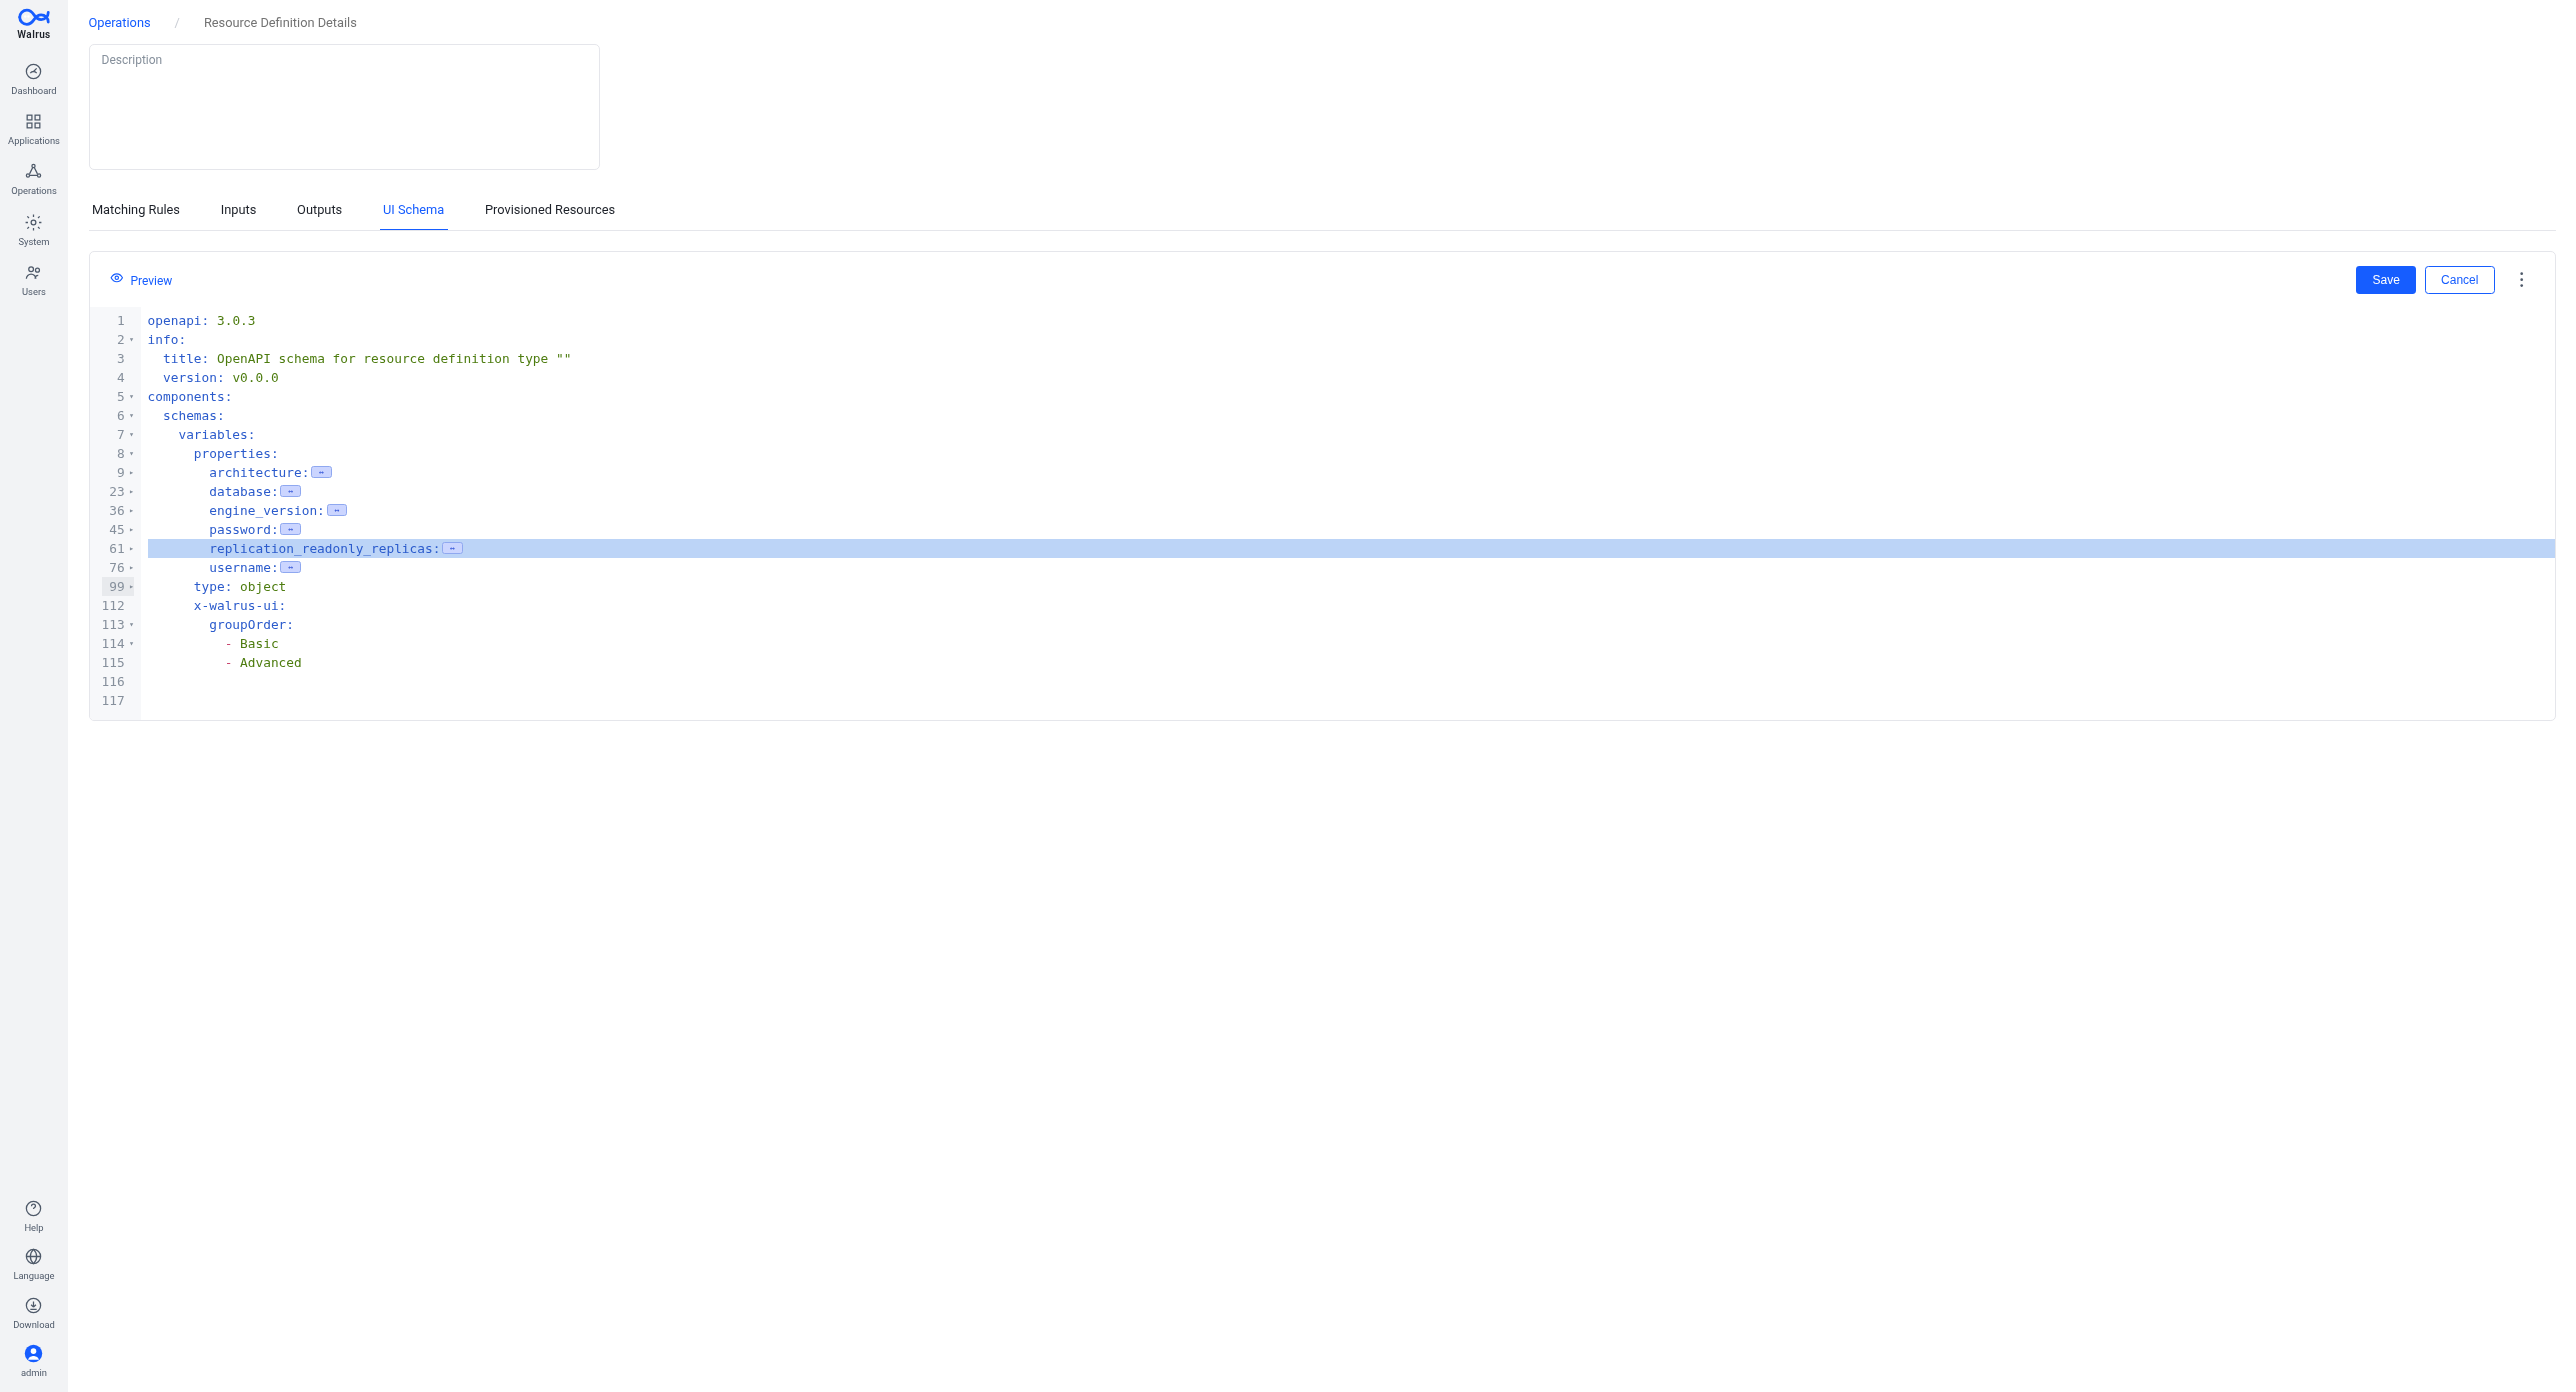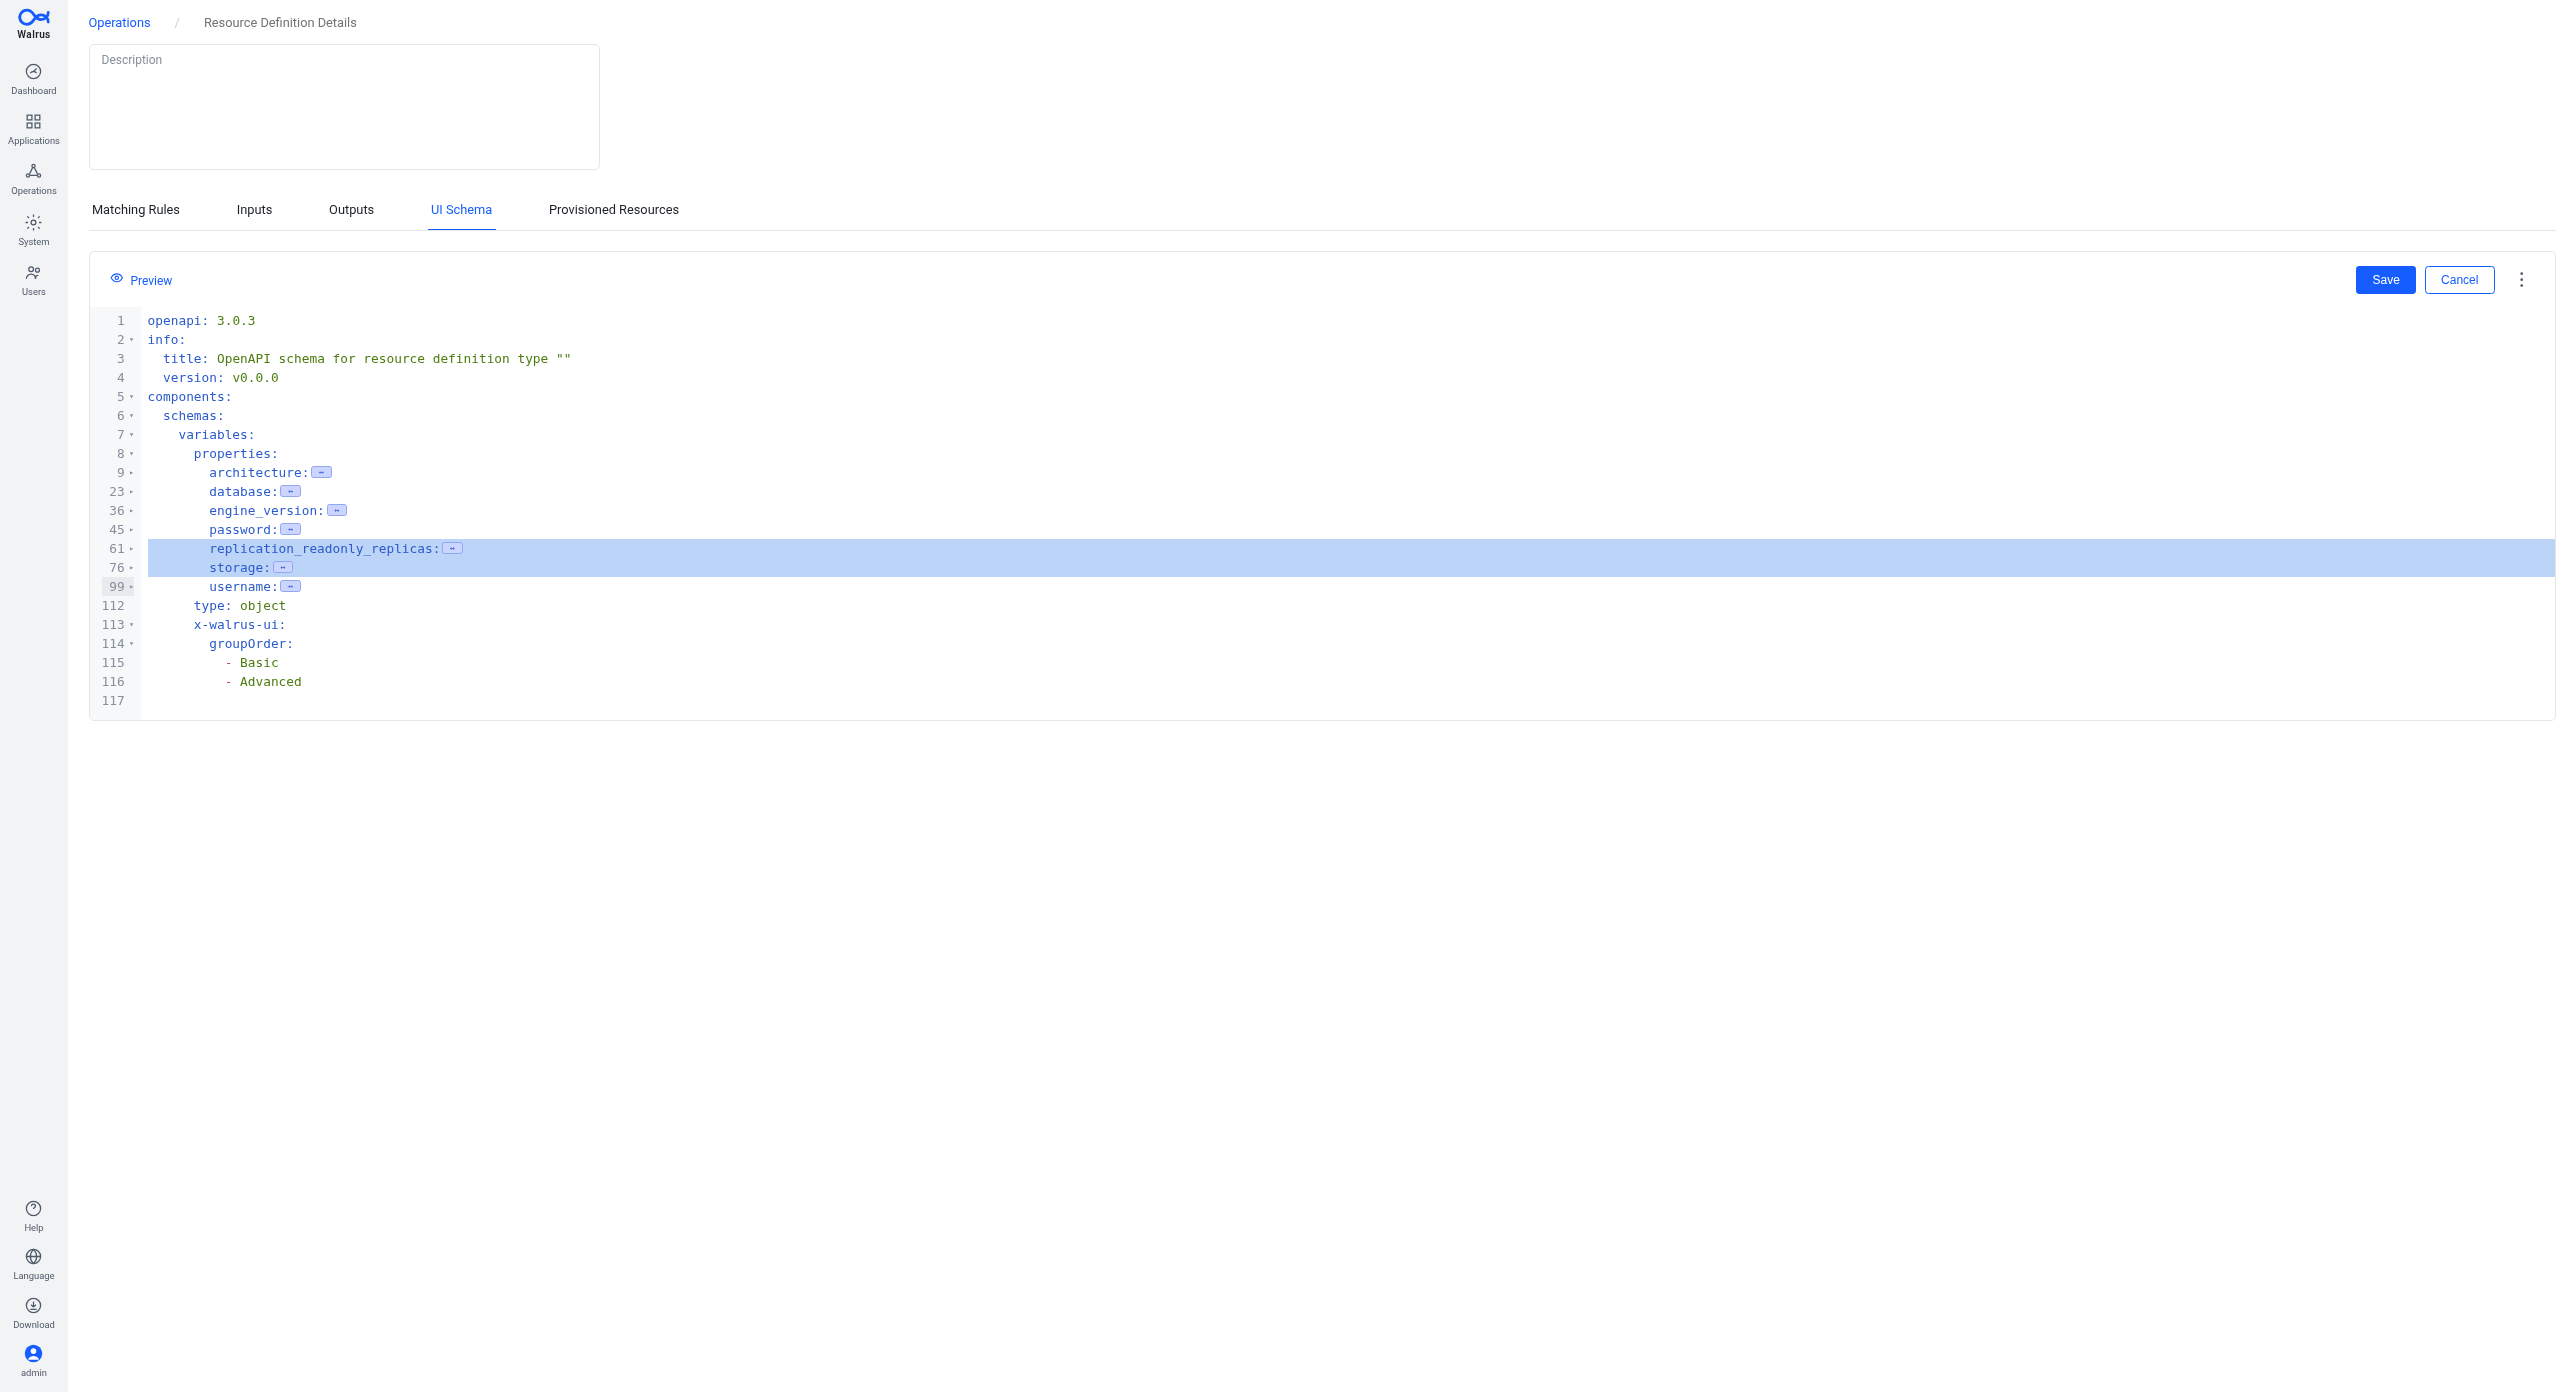--- a/index.html
+++ b/index.html
@@ -15,21 +15,21 @@
 .nav-item .ico { width: 20.5px; height: 20.5px; display: flex; align-items: center; justify-content: center; }
 .nav-item .lbl { font-size: 9.4px; }
 .nav-item svg { width: 19px; height: 19px; fill: none; stroke: #4e5969; stroke-width: 1.6; }
 .nav-item.profile svg { stroke: #fff; fill: #165dff; }
 .main { flex: 1; display: flex; flex-direction: column; padding: 8.5px 20.5px 0 20.5px; overflow: auto; }
 .breadcrumb { display: flex; align-items: center; gap: 24px; font-size: 12.8px; padding: 6.8px 0 13.6px 0; }
 .breadcrumb .bc-link { color: #165dff; cursor: pointer; }
 .breadcrumb .bc-sep { color: #c9cdd4; }
 .breadcrumb .bc-current { color: #737373; }
 .desc-box { width: 511px; height: 126px; border: 0.9px solid #e5e6eb; border-radius: 5.1px; padding: 8.5px 12px; color: #86909c; font-size: 12px; margin-bottom: 24px; }
-.tabs { display: flex; gap: 50px; border-bottom: 0.9px solid #e5e6eb; margin-bottom: 20.5px; }
+.tabs { display: flex; gap: 34px; border-bottom: 0.9px solid #e5e6eb; margin-bottom: 20.5px; }
 .tab { padding: 8.5px 3.4px 12px 3.4px; font-size: 12.8px; color: #1d2129; cursor: pointer; border-bottom: 1.7px solid transparent; margin-bottom: -0.9px; }
 .tab.active { color: #165dff; border-bottom-color: #165dff; }
 .panel { border: 0.9px solid #e5e6eb; border-radius: 5.1px; overflow: hidden; }
 .panel-toolbar { display: flex; align-items: center; padding: 13.6px 20.5px; gap: 8.5px; }
 .preview-btn { display: flex; align-items: flex-end; gap: 6.8px; color: #165dff; cursor: pointer; font-size: 12px; }
 .spacer { flex: 1; }
 .btn { padding: 6px 15.3px; border-radius: 3.4px; font-size: 12px; cursor: pointer; border: 0.9px solid transparent; }
 .btn-primary { background: #165dff; color: #fff; }
 .btn-outline { background: #fff; color: #165dff; border-color: #165dff; }
 .more-btn { width: 24px; display: flex; align-items: center; justify-content: center; cursor: pointer; color: #4e5969; margin-left: 6.8px; }
@@ -287,21 +287,20 @@
             <div class="line">  <span class="tok-key">version:</span> <span class="tok-str">v0.0.0</span></div>
             <div class="line"><span class="tok-key">components:</span></div>
             <div class="line">  <span class="tok-key">schemas:</span></div>
             <div class="line">    <span class="tok-key">variables:</span></div>
             <div class="line">      <span class="tok-key">properties:</span></div>
             <div class="line">        <span class="tok-key">architecture:</span><span class="fold-badge"></span></div>
             <div class="line">        <span class="tok-key">database:</span><span class="fold-badge"></span></div>
             <div class="line">        <span class="tok-key">engine_version:</span><span class="fold-badge"></span></div>
             <div class="line">        <span class="tok-key">password:</span><span class="fold-badge"></span></div>
             <div class="line hl">        <span class="tok-key">replication_readonly_replicas:</span><span class="fold-badge"></span></div>
-            <div class="line hl">        <span class="tok-key">storage:</span><span class="fold-badge"></span></div>
             <div class="line">        <span class="tok-key">username:</span><span class="fold-badge"></span></div>
             <div class="line">      <span class="tok-key">type:</span> <span class="tok-str">object</span></div>
             <div class="line">      <span class="tok-key">x-walrus-ui:</span></div>
             <div class="line">        <span class="tok-key">groupOrder:</span></div>
             <div class="line">          <span class="tok-dash">- </span><span class="tok-str">Basic</span></div>
             <div class="line">          <span class="tok-dash">- </span><span class="tok-str">Advanced</span></div>
             <div class="line"></div>
           </div>
       </div>
     </section>

